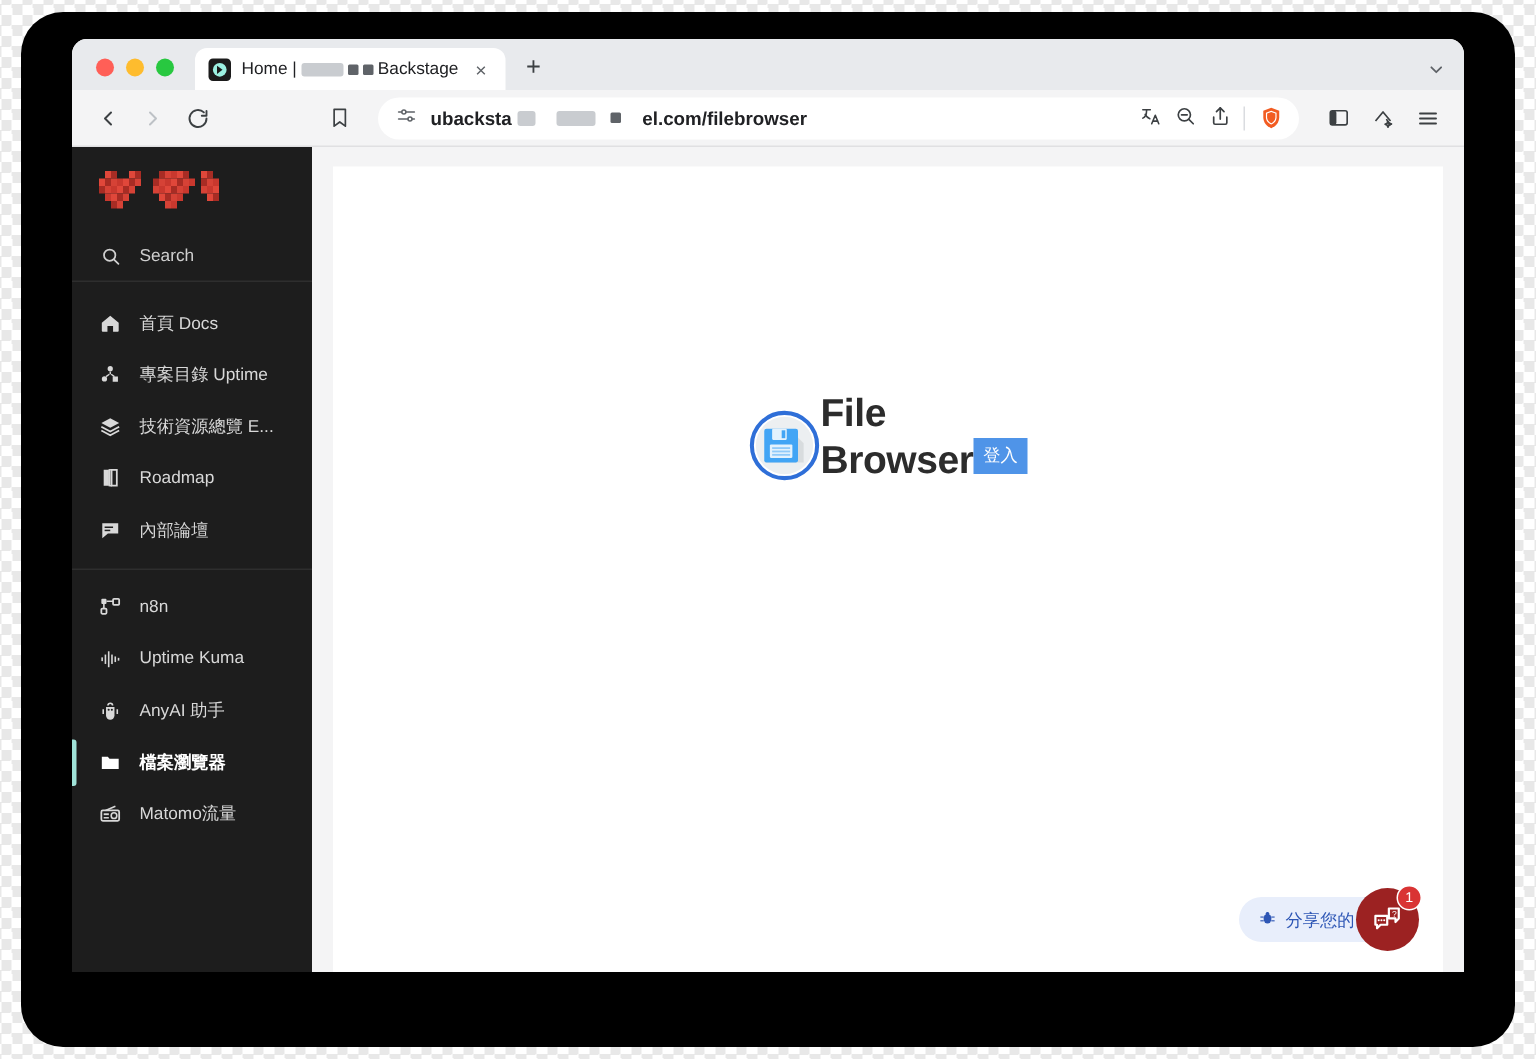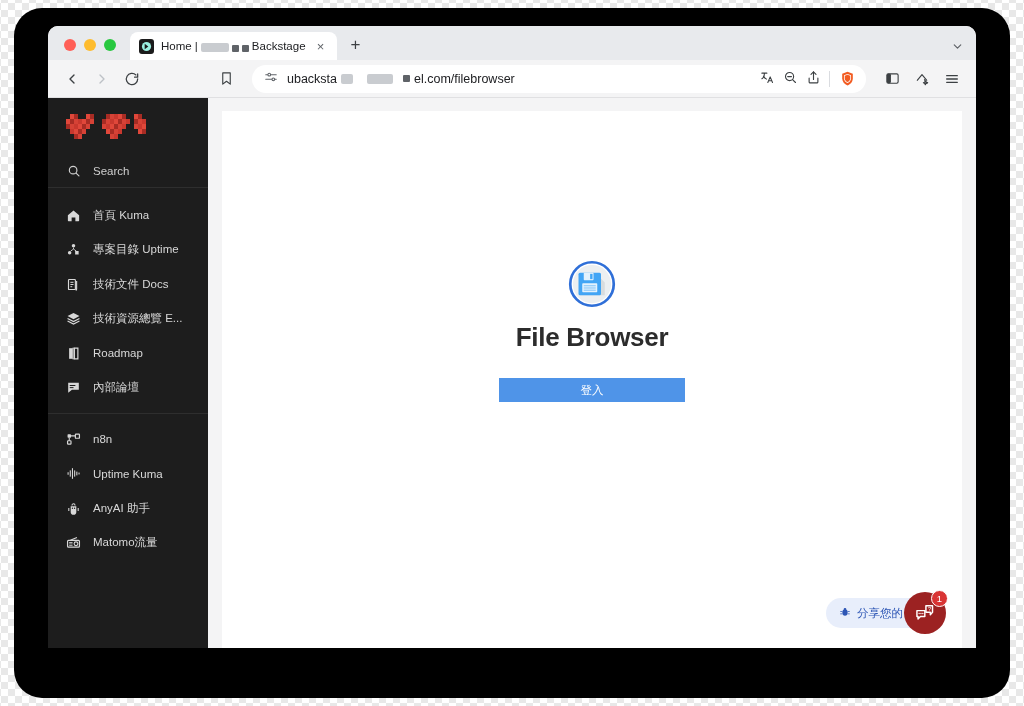--- a/index.html
+++ b/index.html
@@ -65,21 +65,21 @@
     color: #202124;
     white-space: nowrap;
   }
   .favicon {
     width: 15px; height: 15px; border-radius: 3px;
     background: #1b1b1b;
     display: flex; align-items: center; justify-content: center;
     flex: 0 0 auto;
   }
   .favicon svg { display:block; }
-  .tab-title { display: flex; align-items: flex-end; gap: 3px; }
+  .tab-title { display: flex; align-items: center; gap: 3px; }
   .redact-blur {
     display:inline-block;
     background: #c9ccd0;
     border-radius: 2px;
     height: 9px;
   }
   .redact-sq {
     display:inline-block;
     background: #5f6368;
     width: 7px; height: 7px;
@@ -130,21 +130,21 @@
     background: #ffffff;
     border-radius: 14px;
     display: flex; align-items: center;
     gap: 9px;
     padding: 0 10px 0 12px;
     margin: 0 6px 0 10px;
     font-size: 12.5px;
     color: #202124;
     overflow: hidden;
   }
-  .url { display: flex; align-items: center; gap: 4px; white-space: nowrap; }
+  .url { display: flex; align-items: center; gap: 4px; white-space: nowrap; font-weight: bold; }
   .omnibox-right {
     margin-left: auto;
     display: flex; align-items: center; gap: 8px;
   }
   .vdiv { width:1px; height:16px; background:#dadce0; }
   .brave-shield {
     width: 18px; height: 18px;
     display:flex; align-items:center; justify-content:center;
   }
   .toolbar-tail { display: flex; align-items: center; gap: 2px; margin-left: 4px; }
@@ -223,21 +223,21 @@
   .filebrowser {
     width: 100%; height: 100%;
     background: #ffffff;
     display: flex; align-items: flex-start; justify-content: center;
     position: relative;
     overflow: hidden;
   }
   .fb-card {
     width: 186px;
     margin-top: 149px;
-    display: flex; flex-direction: column; align-items: center;
+    display: flex; flex-direction: row; align-items: center;
   }
   .fb-logo { width: 48px; height: 48px; margin-bottom: 14px; }
   .fb-title {
     font-size: 26px;
     font-weight: bold;
     color: #2c2c2c;
     letter-spacing: -0.3px;
     margin-bottom: 25px;
   }
   .fb-field {
@@ -375,21 +375,21 @@
             <line x1="3" y1="16" x2="21" y2="16"></line>
           <circle cx="9" cy="8" r="2.3" fill="#fff"></circle>
             <circle cx="16" cy="16" r="2.3" fill="#fff"></circle>
         </svg>
       </span>
       <span class="url">
         <span>ubacksta</span>
         <span class="redact-blur" style="width:12px;height:10px"></span>
         <span class="redact-blur" style="width:26px;height:10px;margin-left:10px"></span>
         <span class="redact-sq" style="margin-left:6px"></span>
-        <span style="">el.com/filebrowser</span>
+        <span style="margin-left:10px">el.com/filebrowser</span>
       </span>
       <span class="omnibox-right">
         <span>
           <svg width="15" height="15" viewBox="0 0 24 24" fill="none" stroke="#3c4043" stroke-width="1.7" stroke-linecap="round" stroke-linejoin="round">
             <path d="M3 5h8M7 5v1c0 4-2 7-4 8"></path>
               <path d="M5.5 10c1.2 2.2 3 3.8 5 4.6"></path>
             <path d="M12.5 20l3.8-9 3.7 9M14 17.2h5"></path>
           </svg>
         </span>
         <span>
@@ -570,44 +570,32 @@
         <span class="lbl">Search</span>
       </div>
 
       <div class="navsec" id="navgroup-0">
           <div class="navitem">
             <span class="ico">
               <svg width="15" height="15" viewBox="0 0 24 24" fill="currentColor">
                 <path d="M3 11.5 12 4l9 7.5V20a1 1 0 0 1-1 1h-5v-6H9v6H4a1 1 0 0 1-1-1z"></path>
               </svg>
             </span>
-            <span>首頁 Kuma</span>
+            <span>首頁 Docs</span>
           </div>
           <div class="navitem">
             <span class="ico">
               <svg width="15" height="15" viewBox="0 0 24 24" fill="currentColor">
                 <circle cx="12" cy="6" r="2.8"></circle>
                 <circle cx="5.8" cy="17" r="2.8"></circle>
                 <rect x="14.6" y="14.4" width="5.6" height="5.6"></rect>
                 <path d="M12 9v3M7.5 14.5 11 12M16.5 14.5 13 12" stroke="currentColor" stroke-width="1.5" fill="none"></path>
               </svg>
             </span>
             <span>專案目錄 Uptime</span>
-          </div>
-          <div class="navitem">
-            <span class="ico">
-              <svg width="15" height="15" viewBox="0 0 24 24" fill="currentColor">
-                <rect x="4" y="4" width="11" height="16" rx="1" fill="none" stroke="currentColor" stroke-width="1.8"></rect>
-                <path d="M17 6.5v13a1.5 1.5 0 0 1-1.5 1.5" fill="none" stroke="currentColor" stroke-width="1.8"></path>
-                <line x1="7" y1="8.5" x2="12" y2="8.5" stroke="currentColor" stroke-width="1.6"></line>
-                <line x1="7" y1="12" x2="12" y2="12" stroke="currentColor" stroke-width="1.6"></line>
-                <line x1="7" y1="15.5" x2="10" y2="15.5" stroke="currentColor" stroke-width="1.6"></line>
-              </svg>
-            </span>
-            <span>技術文件 Docs</span>
           </div>
           <div class="navitem">
             <span class="ico">
               <svg width="15" height="15" viewBox="0 0 24 24" fill="currentColor">
                 <path d="M12 3 2.5 8 12 13l9.5-5z"></path>
                 <path d="M2.5 12 12 17l9.5-5" fill="none" stroke="currentColor" stroke-width="1.9"></path>
                 <path d="M2.5 16 12 21l9.5-5" fill="none" stroke="currentColor" stroke-width="1.9"></path>
               </svg>
             </span>
             <span>技術資源總覽 E...</span>
@@ -662,20 +650,28 @@
             <span class="ico">
               <svg width="15" height="15" viewBox="0 0 24 24" fill="currentColor">
                 <path d="M7.5 8.5h9v9a4.5 4.5 0 0 1-9 0z"></path>
                 <path d="M9.5 7a2.5 2.5 0 0 1 5 0" fill="none" stroke="currentColor" stroke-width="1.7"></path>
                 <circle cx="10.3" cy="11.5" r="1.1" fill="#1d1d1d"></circle>
                 <circle cx="13.7" cy="11.5" r="1.1" fill="#1d1d1d"></circle>
                 <path d="M4.5 11v5M19.5 11v5" fill="none" stroke="currentColor" stroke-width="1.7"></path>
               </svg>
             </span>
             <span>AnyAI 助手</span>
+          </div>
+          <div class="navitem active">
+            <span class="ico">
+              <svg width="15" height="15" viewBox="0 0 24 24" fill="currentColor">
+                <path d="M3 5.5h6.4l1.8 2.2H21v11H3z"></path>
+              </svg>
+            </span>
+            <span>檔案瀏覽器</span>
           </div>
           <div class="navitem">
             <span class="ico">
               <svg width="15" height="15" viewBox="0 0 24 24" fill="currentColor">
                 <rect x="2.5" y="8.5" width="19" height="11" rx="1.6" fill="none" stroke="currentColor" stroke-width="1.9"></rect>
                 <path d="M7 8.5 17.5 4" fill="none" stroke="currentColor" stroke-width="1.7"></path>
                 <circle cx="16" cy="14" r="3" fill="none" stroke="currentColor" stroke-width="1.7"></circle>
                 <rect x="5" y="11.5" width="5.5" height="2"></rect>
                 <rect x="5" y="15.5" width="5.5" height="1.6"></rect>
               </svg>

